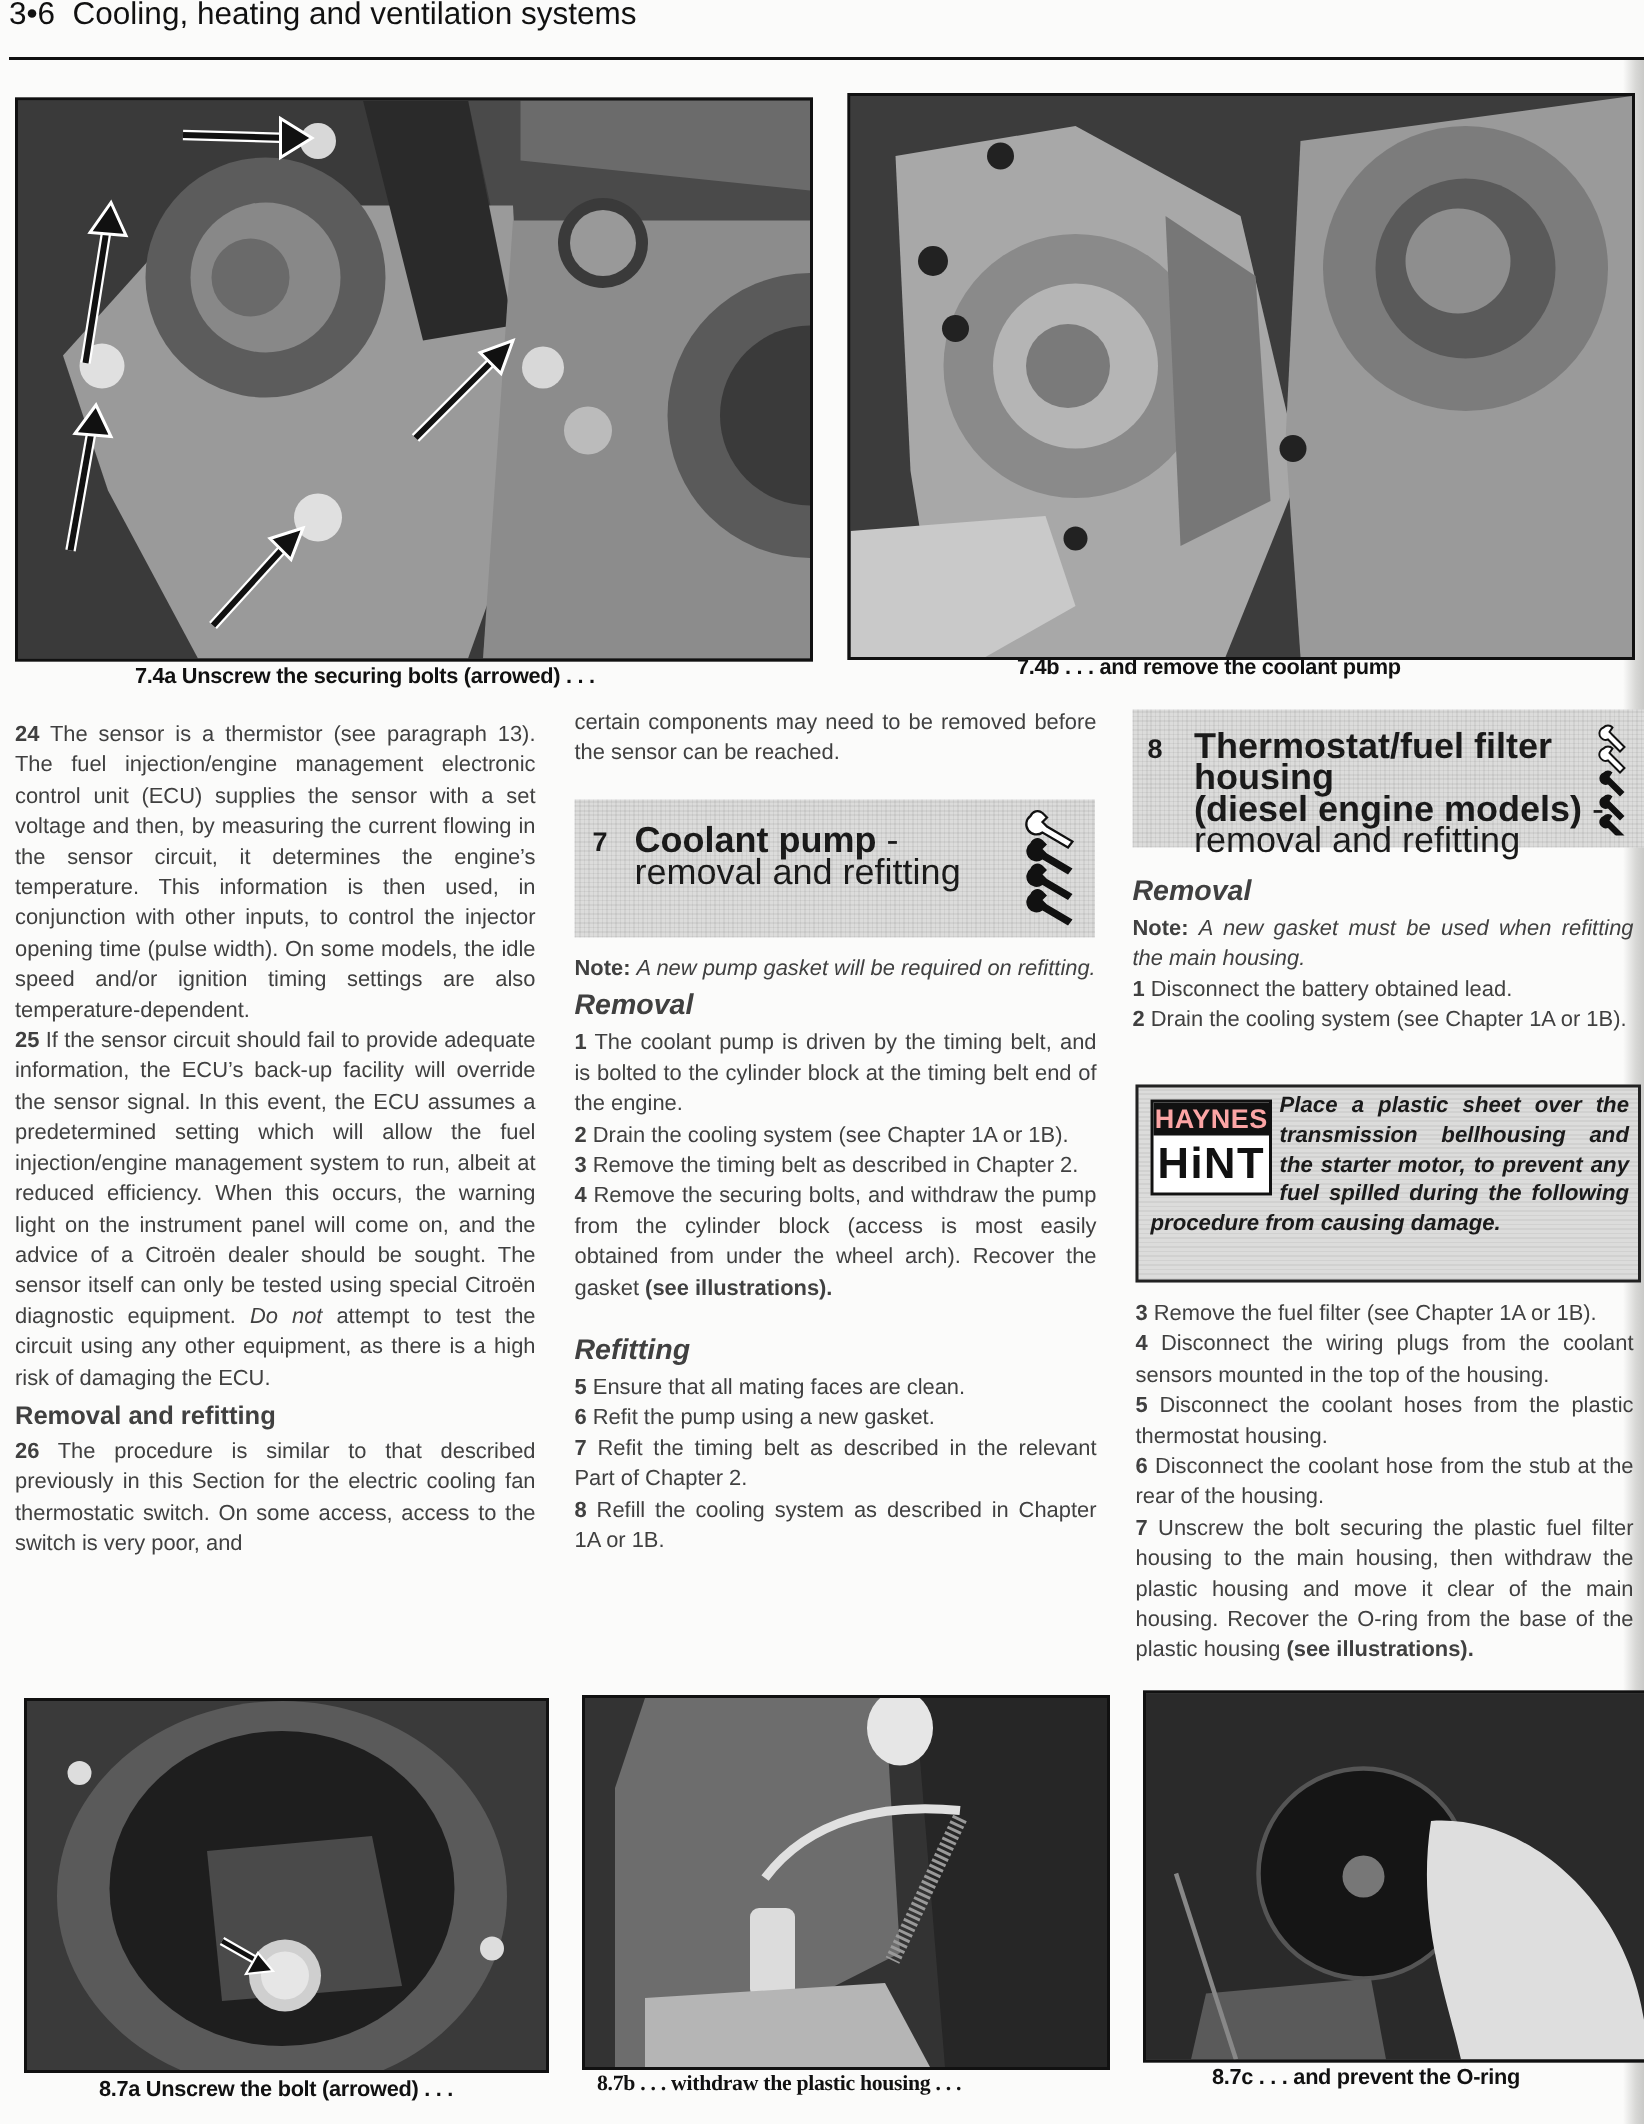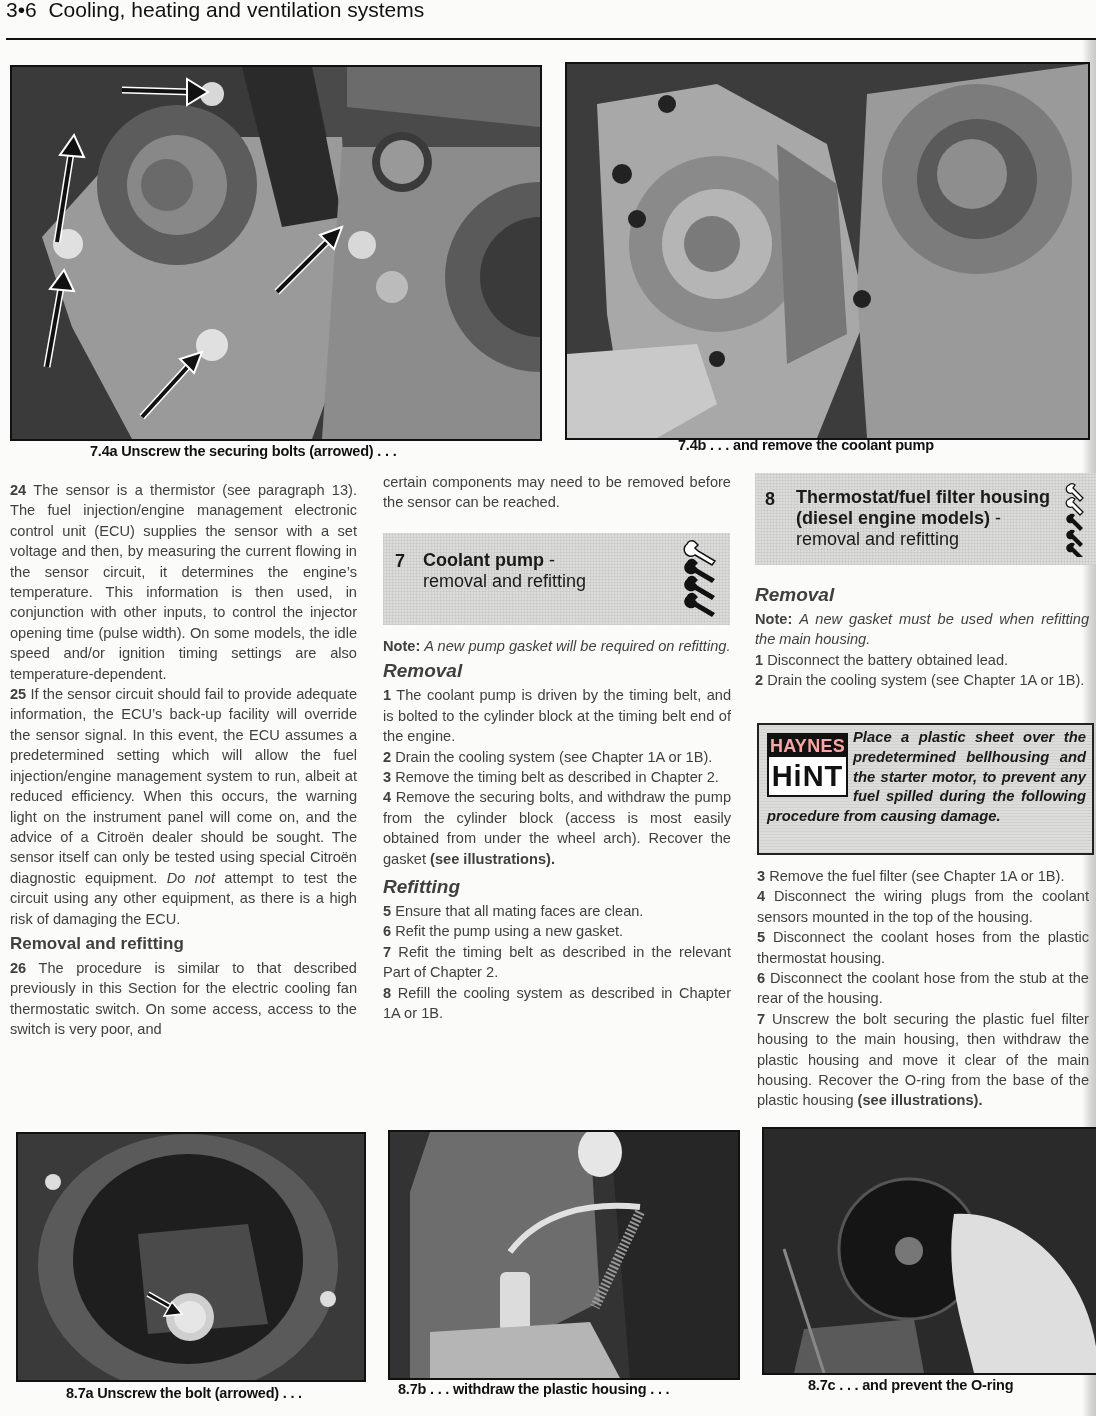--- a/index.html
+++ b/index.html
@@ -42,21 +42,21 @@
       font-size: 17px; font-weight: bold; margin: 3px 0 2px 0; line-height: 24px;
     }
     .sub-h-it { font-style: italic; font-size: 19px; }
     .section-box {
       position: absolute;
       background-color: #dcdcdb;
       background-image: repeating-linear-gradient(0deg, rgba(0,0,0,0.05) 0 1px, transparent 1px 3px),
                         repeating-linear-gradient(90deg, rgba(0,0,0,0.05) 0 1px, transparent 1px 3px);
     }
     .sec-num { position: absolute; font-size: 18px; font-weight: bold; }
-    .sec-title { position: absolute; font-size: 18px; line-height: 21px; }
+    .sec-title { position: absolute; font-size: 24px; line-height: 21px; }
     .sec-title b { font-weight: bold; }
     .wrench-icons { position: absolute; }
     .note-label { font-weight: bold; }
     .hint-box {
       position: absolute; border: 2px solid #222;
       background-color: #dcdcdb;
       background-image: repeating-linear-gradient(0deg, rgba(0,0,0,0.05) 0 1px, transparent 1px 3px);
     }
     .hint-logo {
       position: absolute; left: 8px; top: 8px; width: 77px; height: 60px;
@@ -182,21 +182,21 @@
   </svg>
 </div>
 
 <div class="col" style="left:383px;top:636px;width:348px;">
   <p><span class="note-label">Note:</span> <i>A new pump gasket will be required on refitting.</i></p>
   <div class="sub-h sub-h-it">Removal</div>
   <p><span class="pnum">1</span> <span>The coolant pump is driven by the timing belt, and is bolted to the cylinder block at the timing belt end of the engine.</span></p>
   <p><span class="pnum">2</span> <span>Drain the cooling system (see Chapter 1A or 1B).</span></p>
   <p><span class="pnum">3</span> <span>Remove the timing belt as described in Chapter 2.</span></p>
   <p><span class="pnum">4</span> <span>Remove the securing bolts, and withdraw the pump from the cylinder block (access is most easily obtained from under the wheel arch). Recover the gasket</span> <b>(see illustrations).</b></p>
-  <div class="sub-h sub-h-it" style="margin-top:6px;">Refitting</div>
+  <div class="sub-h sub-h-it" style="margin-top:20px;">Refitting</div>
   <p><span class="pnum">5</span> <span>Ensure that all mating faces are clean.</span></p>
   <p><span class="pnum">6</span> <span>Refit the pump using a new gasket.</span></p>
   <p><span class="pnum">7</span> <span>Refit the timing belt as described in the relevant Part of Chapter 2.</span></p>
   <p><span class="pnum">8</span> <span>Refill the cooling system as described in Chapter 1A or 1B.</span></p>
 </div>
 
 <div class="section-box" style="left:755px;top:473px;width:341px;height:92px;">
   <div class="sec-num" style="left:10px;top:16px;">8</div>
   <div class="sec-title" style="left:41px;top:14px;">
     <b>Thermostat/fuel filter housing</b><br>
@@ -222,21 +222,21 @@
   <p><span class="pnum">1</span> <span>Disconnect the battery obtained lead.</span></p>
   <p><span class="pnum">2</span> <span>Drain the cooling system (see Chapter 1A or 1B).</span></p>
 </div>
 
 <div class="hint-box" style="left:757px;top:723px;width:333px;height:128px;">
   <div class="hint-logo">
     <div class="top">HAYNES</div>
     <div class="bot">HiNT</div>
   </div>
   <div class="hint-text">
-    <span class="float-spacer"></span><span>Place a plastic sheet over the predetermined bellhousing and the starter motor, to prevent any fuel spilled during the following procedure from causing damage.</span>
+    <span class="float-spacer"></span><span>Place a plastic sheet over the transmission bellhousing and the starter motor, to prevent any fuel spilled during the following procedure from causing damage.</span>
   </div>
 </div>
 
 <div class="col" style="left:757px;top:866px;width:332px;">
   <p><span class="pnum">3</span> <span>Remove the fuel filter (see Chapter 1A or 1B).</span></p>
   <p><span class="pnum">4</span> <span>Disconnect the wiring plugs from the coolant sensors mounted in the top of the housing.</span></p>
   <p><span class="pnum">5</span> <span>Disconnect the coolant hoses from the plastic thermostat housing.</span></p>
   <p><span class="pnum">6</span> <span>Disconnect the coolant hose from the stub at the rear of the housing.</span></p>
   <p><span class="pnum">7</span> <span>Unscrew the bolt securing the plastic fuel filter housing to the main housing, then withdraw the plastic housing and move it clear of the main housing. Recover the O-ring from the base of the plastic housing</span> <b>(see illustrations).</b></p>
 </div>
@@ -274,14 +274,14 @@
   <svg viewBox="0 0 334 244" preserveAspectRatio="none">
     <rect width="334" height="244" fill="#2a2a2a"></rect>
     <circle cx="145" cy="120" r="70" fill="#151515" stroke="#555" stroke-width="3"></circle>
     <circle cx="145" cy="122" r="14" fill="#777"></circle>
     <path d="M190,85 C260,80 334,150 334,244 L210,244 C200,200 180,150 190,85z" fill="#dedede"></path>
     <polygon points="40,200 150,190 160,244 30,244" fill="#5a5a5a"></polygon>
     <line x1="20" y1="120" x2="60" y2="244" stroke="#888" stroke-width="3"></line>
   </svg>
 </div>
 <div class="caption" style="left:46px;top:1385px;padding-left:20px;">8.7a  Unscrew the bolt (arrowed) . . .</div>
-<div class="caption" style="left:398px;top:1381px;">8.7b  . . . withdraw the plastic housing . . .</div>
+<div class="caption" style="left:398px;top:1381px;font-family:Liberation Serif, serif;">8.7b  . . . withdraw the plastic housing . . .</div>
 <div class="caption" style="left:808px;top:1377px;">8.7c  . . . and prevent the O-ring</div>
 
 </body></html>

